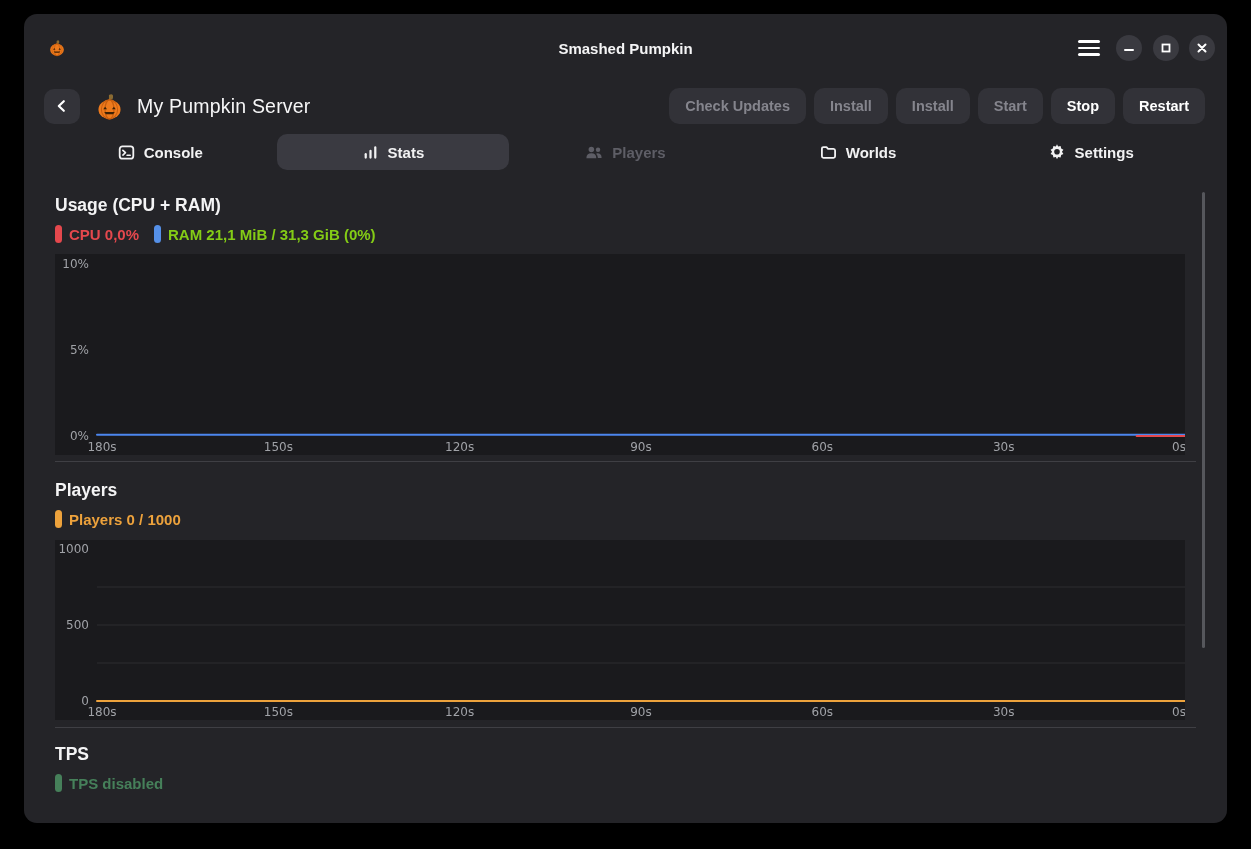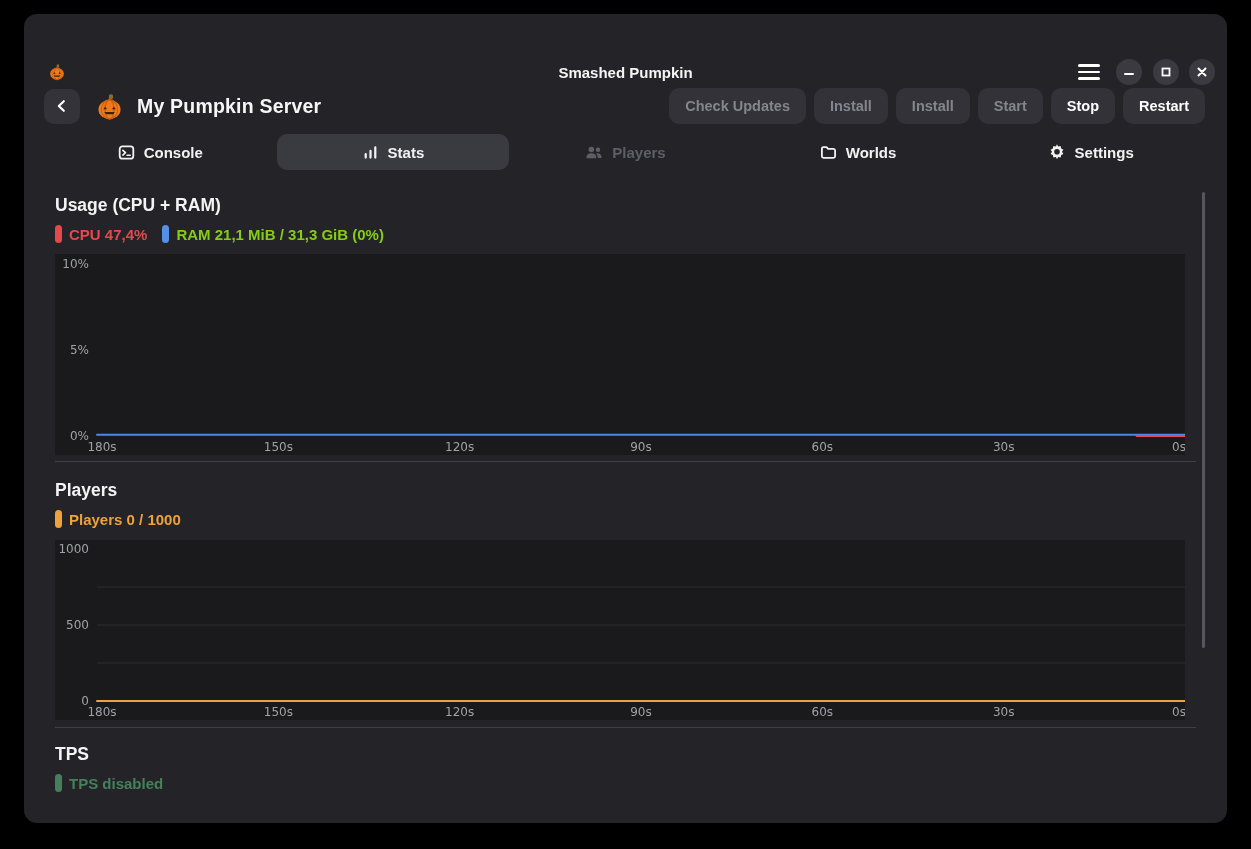--- a/index.html
+++ b/index.html
@@ -1,40 +1,40 @@
 <!DOCTYPE html>
 <html><head>
 <meta charset="utf-8">
 <style>
   * { margin:0; padding:0; box-sizing:border-box; }
   html,body { width:1251px; height:849px; background:#000; font-family:"Liberation Sans", sans-serif; overflow:hidden; }
   .window { position:absolute; left:24px; top:14px; width:1203px; height:809px;
             background:#242428; border-radius:13px; overflow:hidden; }
 
   
-  .titlebar { position:absolute; top:0; left:0; right:0; height:62px;margin-top:24px; }
+  .titlebar { position:absolute; top:0; left:0; right:0; height:62px; }
   .app-icon { position:absolute; left:24px; top:25px; width:18px; height:18px; }
   .win-title { position:absolute; left:0; right:0; top:26px; text-align:center;
                color:#f4f4f5; font-size:15px; font-weight:700; }
   .hamburger { position:absolute; left:1053px; top:23px; width:24px; height:22px;
                display:flex; flex-direction:column; justify-content:center; gap:4px;
                padding:2px 1px; cursor:pointer; }
   .hamburger span { display:block; height:2.6px; background:#fff; border-radius:2px; }
   .circle-btn { position:absolute; top:21px; width:26px; height:26px; border-radius:50%;
                 background:#3a3a40; border:none; display:flex; align-items:center;
                 justify-content:center; color:#fff; cursor:pointer; }
   .circle-btn svg { display:block; }
 
   
   .header-row { position:absolute; top:74px; left:20px; right:22px; height:36px;
                 display:flex; align-items:center; }
   .back-btn { width:36px; height:35px; border-radius:10px; background:#333339; border:none;
               display:flex; align-items:center; justify-content:center; cursor:pointer; }
   .server-icon { width:29px; height:29px; margin-left:15px; }
-  .server-name { margin-left:13px; color:#f6f6f7; font-size:19.5px; font-weight:700; letter-spacing:.2px; }
+  .server-name { margin-left:13px; color:#f6f6f7; font-size:19.5px; font-weight:400; letter-spacing:.2px; }
   .header-spacer { flex:1; }
   .action-btn { height:36px; margin-left:8px; padding:8px 16px; border-radius:10px;
                 background:#323238; border:none; color:#fff; font-size:14.5px;
                 font-weight:700; font-family:inherit; cursor:pointer; }
   .action-btn.disabled { color:#85858d; }
 
   
   .tabs { position:absolute; top:120px; left:20px; right:20px; height:36px; display:flex; }
   .tab { flex:1; display:flex; align-items:center; justify-content:center; gap:9px;
          border-radius:10px; color:#f2f2f3; font-size:15px; font-weight:700; cursor:pointer; }
@@ -178,21 +178,21 @@
         <span>Settings</span>
       </div>
     </div>
 
   <div class="content">
 
     <div class="sec-title">Usage (CPU + RAM)</div>
     <div class="legend">
         <div class="legend-item">
           <span class="legend-pill" style="background: rgb(229, 72, 77);"></span>
-          <span class="legend-label" style="color: rgb(229, 72, 77);">CPU 47,4%</span>
+          <span class="legend-label" style="color: rgb(229, 72, 77);">CPU 0,0%</span>
         </div>
         <div class="legend-item">
           <span class="legend-pill" style="background: rgb(85, 144, 232);"></span>
           <span class="legend-label" style="color: #84cc16;">RAM 21,1 MiB / 31,3 GiB (0%)</span>
         </div>
       </div>
     <div class="chart-wrap">
       <svg class="chart" id="chart-cpu" width="1130" height="201">
           <text x="34" y="14" text-anchor="end" class="axis-label">10%</text>
           <text x="34" y="100" text-anchor="end" class="axis-label">5%</text>

